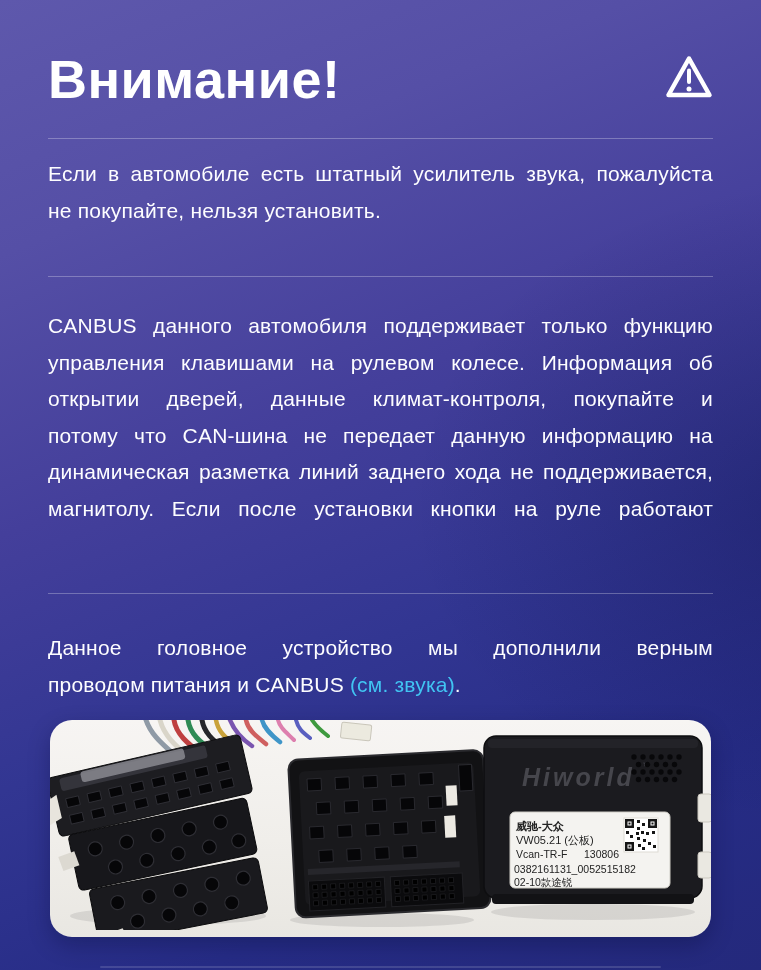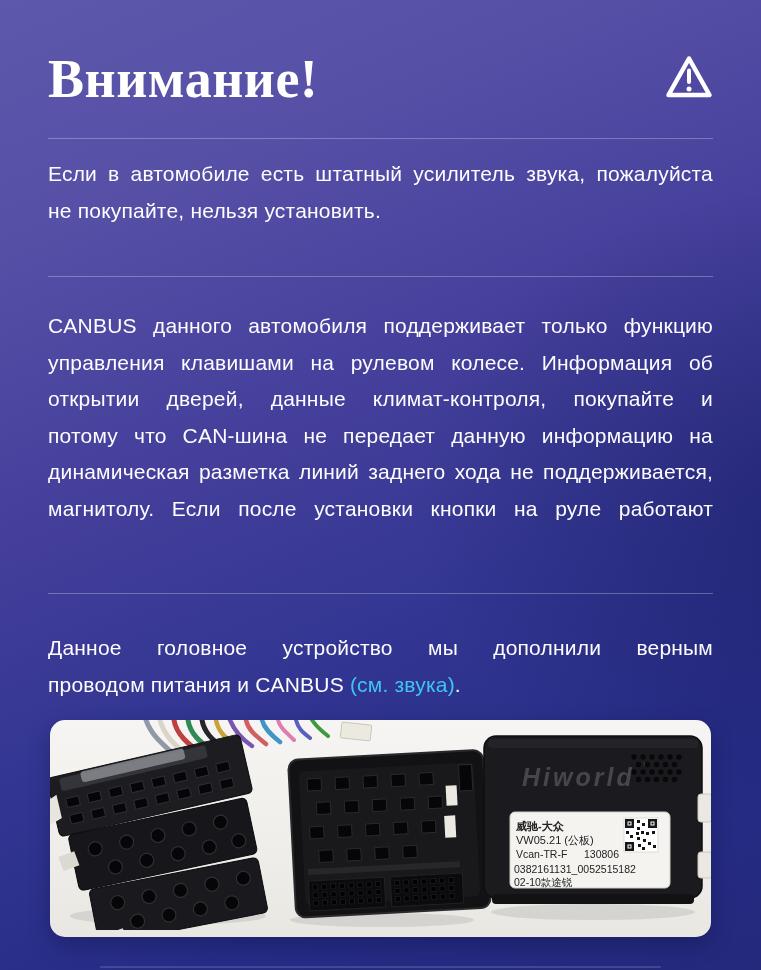--- a/index.html
+++ b/index.html
@@ -5,32 +5,32 @@
   html,body{margin:0;padding:0;background:#14184f;}
   .page{
     position:relative;width:761px;height:970px;overflow:hidden;
     font-family:"Liberation Sans", sans-serif;color:#ffffff;
     background:
       radial-gradient(90% 55% at 108% 52%, rgba(12,14,70,0.35) 0%, rgba(12,14,70,0) 60%),
       linear-gradient(158deg,#5e58ac 0%,#554fa6 20%,#443f9b 42%,#323692 62%,#262c86 82%,#24297c 100%);
   }
   .page-title{
     position:absolute;left:48px;top:52px;
-    font-size:54px;font-weight:700;line-height:1;letter-spacing:0.5px;color:#fff;font-family:Liberation Serif, serif;
+    font-size:54px;font-weight:700;line-height:1;letter-spacing:0.5px;color:#fff;
   }
   .warn-icon{position:absolute;left:664px;top:54px;width:50px;height:46px;}
   .divider{position:absolute;left:48px;width:665px;height:1px;background:rgba(255,255,255,0.28);}
   .d1{top:138px}.d2{top:276px}.d3{top:593px}
   .para{position:absolute;left:48px;width:665px;font-size:21px;line-height:36.6px;letter-spacing:0.2px;color:#fdfdff;}
   .p1{top:156px}.p2{top:308px}.p3{top:630px}
   .jline{text-align:justify;text-align-last:justify;text-justify:inter-word;}
   .lline{text-align:left;}
   .link{color:#41c4f2;}
   .photo-card{
-    position:absolute;left:50px;top:720px;width:661px;height:217px;border-radius:15px;overflow:hidden;
+    position:absolute;left:50px;top:720px;width:661px;height:217px;border-radius:22px;overflow:hidden;
     background:linear-gradient(180deg,#f7f5f3 0%,#f0eeea 55%,#e9e7e2 100%);
     box-shadow:0 8px 22px rgba(5,8,40,0.28);
   }
   .next-section-line{position:absolute;left:100px;right:100px;top:966px;height:2px;background:rgba(255,255,255,0.14);border-radius:2px;}
 </style>
 </head>
 <body>
 
 <div class="page">
 

